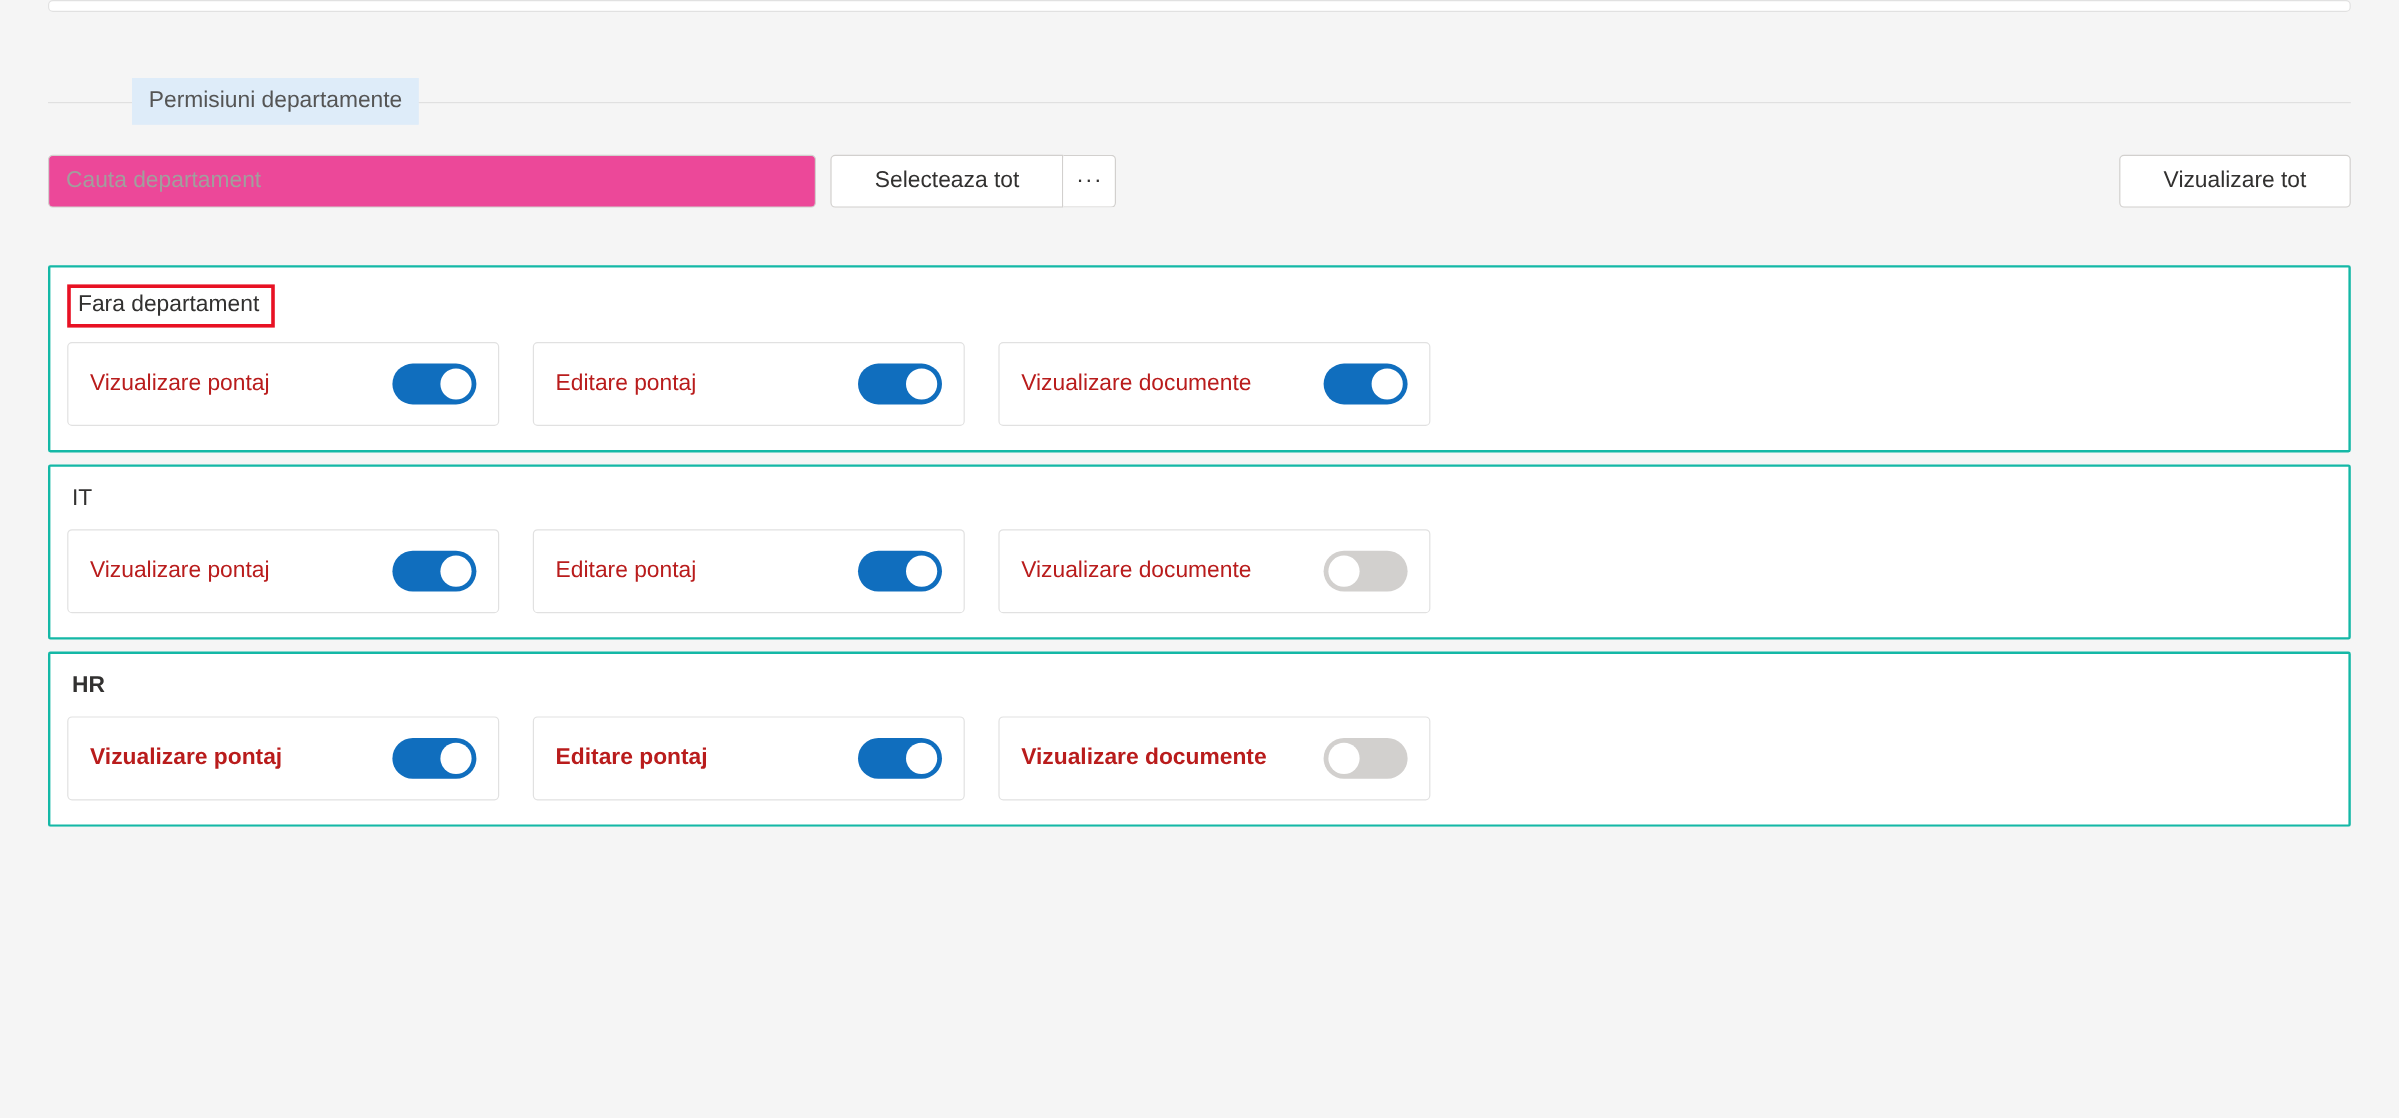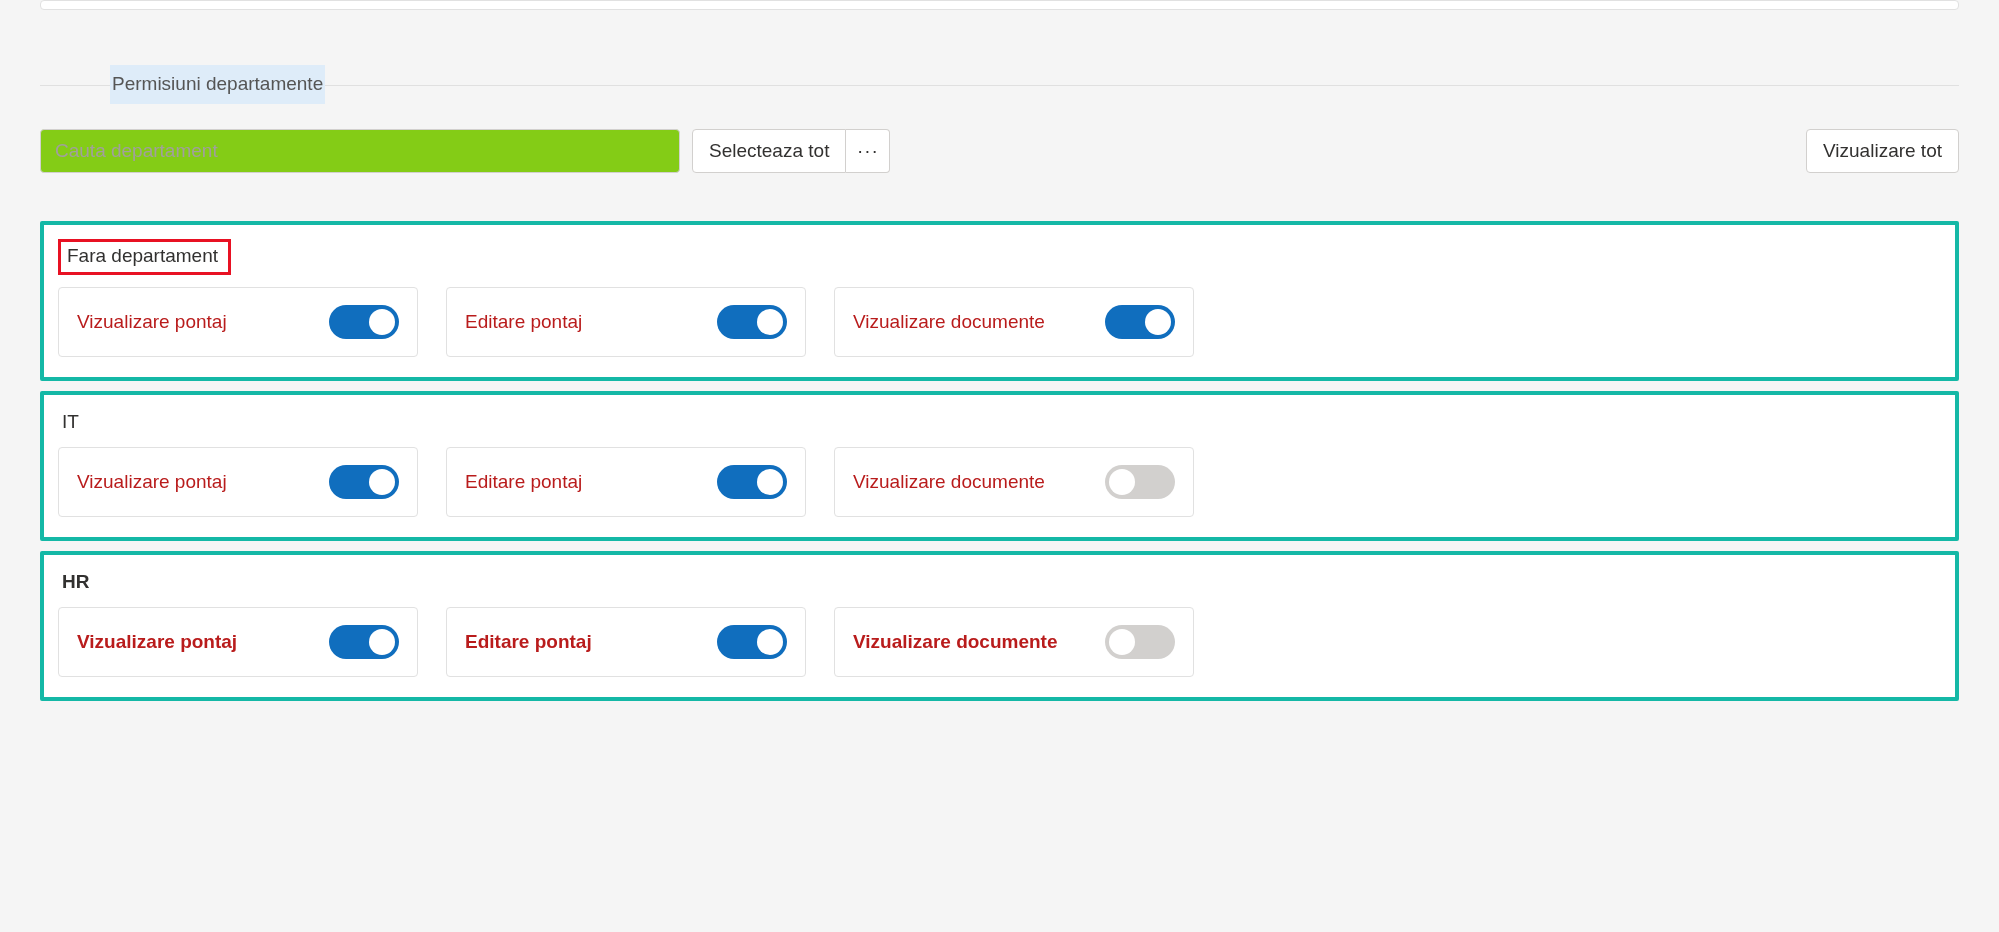--- a/index.html
+++ b/index.html
@@ -32,47 +32,47 @@
       right: 0;
       top: 50%;
       border-top: 1px solid #e0e0e0;
     }
     .legend-label {
       position: absolute;
       left: 70px;
       top: 0;
       background: #deecf9;
       color: #555;
-      padding: 8px 2px;
+      padding: 8px 14px;
       font-size: 19px;
       line-height: 1.2;
     }
     .toolbar {
       display: flex;
       align-items: center;
       margin-top: 24px;
       gap: 12px;
     }
     .search-input {
       flex: 0 0 640px;
       height: 44px;
       border: 1px solid #d2d0ce;
       border-radius: 4px;
-      background: #84cc16;
+      background: #ec4899;
       padding: 17px 14px;
       font-size: 19px;
       color: #323130;
     }
     .search-input::placeholder { color: #a19f9d; }
     .btn {
       height: 44px;
       border: 1px solid #d2d0ce;
       border-radius: 4px;
       background: #fff;
-      padding: 0 16px;
+      padding: 0 36px;
       font-size: 19px;
       color: #323130;
       cursor: pointer;
       display: inline-flex;
       align-items: center;
       justify-content: center;
     }
     .btn-group {
       display: inline-flex;
     }
@@ -85,21 +85,21 @@
       border-bottom-left-radius: 0;
       border-left: none;
       width: 44px;
       padding: 0;
       letter-spacing: 1px;
     }
     .spacer { flex: 1 1 auto; }
 
     .dept-card {
       background: #fff;
-      border: 4px solid #14b8a6;
+      border: 2px solid #14b8a6;
       border-radius: 2px;
       margin-top: 48px;
       padding: 14px 14px 20px 14px;
     }
     .dept-card + .dept-card { margin-top: 10px; }
     .dept-title {
       font-size: 19px;
       color: #323130;
       padding: 2px 4px;
       display: inline-block;

